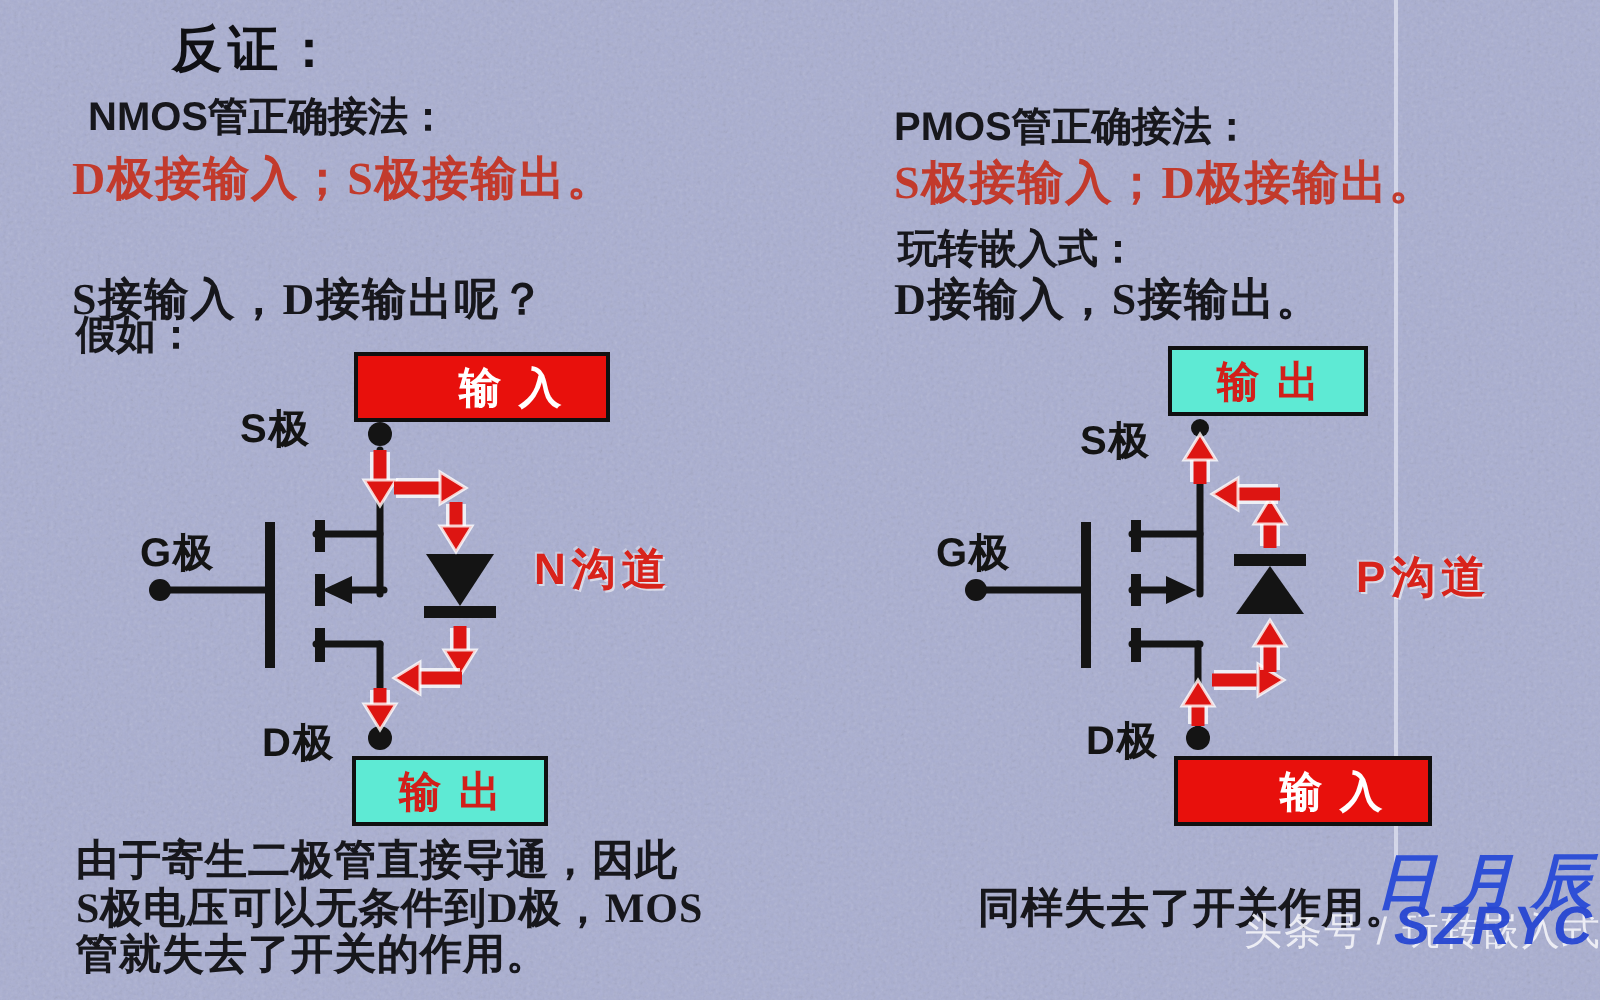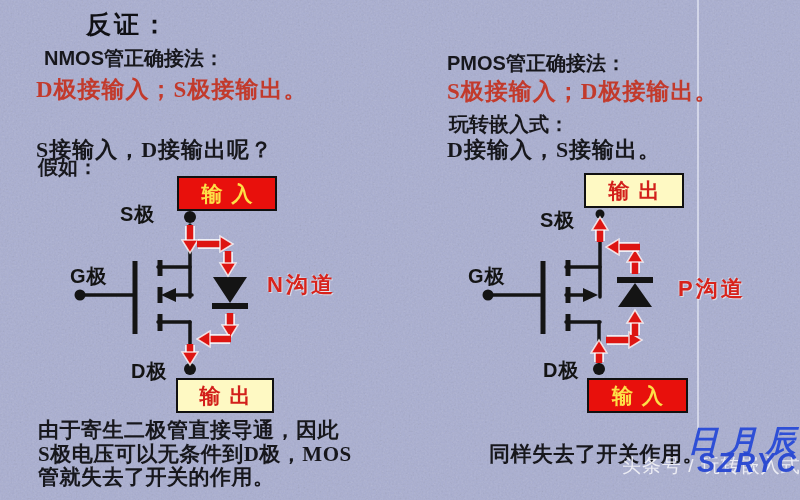--- a/index.html
+++ b/index.html
@@ -9,22 +9,22 @@
   .divider{position:absolute;left:697px;top:0;width:2px;height:432px;background:rgba(236,238,248,.6);z-index:1;}
   .title{position:absolute;left:86px;top:8px;font-size:25px;font-weight:bold;color:#101014;letter-spacing:3px;z-index:3;}
   .txt{position:absolute;z-index:3;white-space:nowrap;color:#17171c;}
   .h-black{font-size:20px;font-weight:600;}
   .rule-red{font-size:23px;color:#c23a2c;font-family:"Liberation Serif","DejaVu Serif",serif;font-weight:600;letter-spacing:1px;}
   .big-black{font-size:22px;font-family:"Liberation Serif","DejaVu Serif",serif;font-weight:600;letter-spacing:1px;}
   .assume{font-size:20px;font-family:"Liberation Serif","DejaVu Serif",serif;font-weight:600;}
   .circuit{position:absolute;left:0;top:0;z-index:2;pointer-events:none;}
   .tag{position:absolute;z-index:3;display:flex;align-items:center;justify-content:center;
        font-weight:bold;font-size:21px;border:2px solid #101010;letter-spacing:9px;text-indent:9px;}
-  .tag.red-bg{background:#e8100c;color:#fde047;}
-  .tag.white-bg{background:#fef9c3;color:#d21f1a;}
+  .tag.red-bg{background:#e8100c;color:#ffffff;padding-left:28px;}
+  .tag.white-bg{background:#5eead4;color:#d21f1a;}
   .term{position:absolute;z-index:3;font-weight:bold;color:#141414;font-size:20px;letter-spacing:1px;}
   .channel-label{position:absolute;z-index:3;font-weight:bold;font-size:22px;color:#d8231b;letter-spacing:3px;
        text-shadow:1px 1px 0 rgba(255,255,255,.55),-1px -1px 0 rgba(255,255,255,.35);}
   .para{position:absolute;z-index:3;font-size:21px;color:#17171c;line-height:23.5px;letter-spacing:.5px;font-family:"Liberation Serif","DejaVu Serif",serif;font-weight:600;white-space:nowrap;}
   .wm-script{position:absolute;left:688px;top:421px;z-index:5;font-family:"DejaVu Serif",serif;font-style:italic;font-weight:bold;
        font-size:30px;color:#2e4fd6;letter-spacing:9px;white-space:nowrap;}
   .wm-brand{position:absolute;left:697px;top:448px;z-index:5;font-weight:bold;font-style:italic;font-size:27px;color:#2746d2;
        letter-spacing:2px;opacity:.95;white-space:nowrap;}
   .wm-byline{position:absolute;left:622px;top:453px;z-index:4;font-size:19px;color:rgba(242,242,247,.92);letter-spacing:1px;white-space:nowrap;}
   

